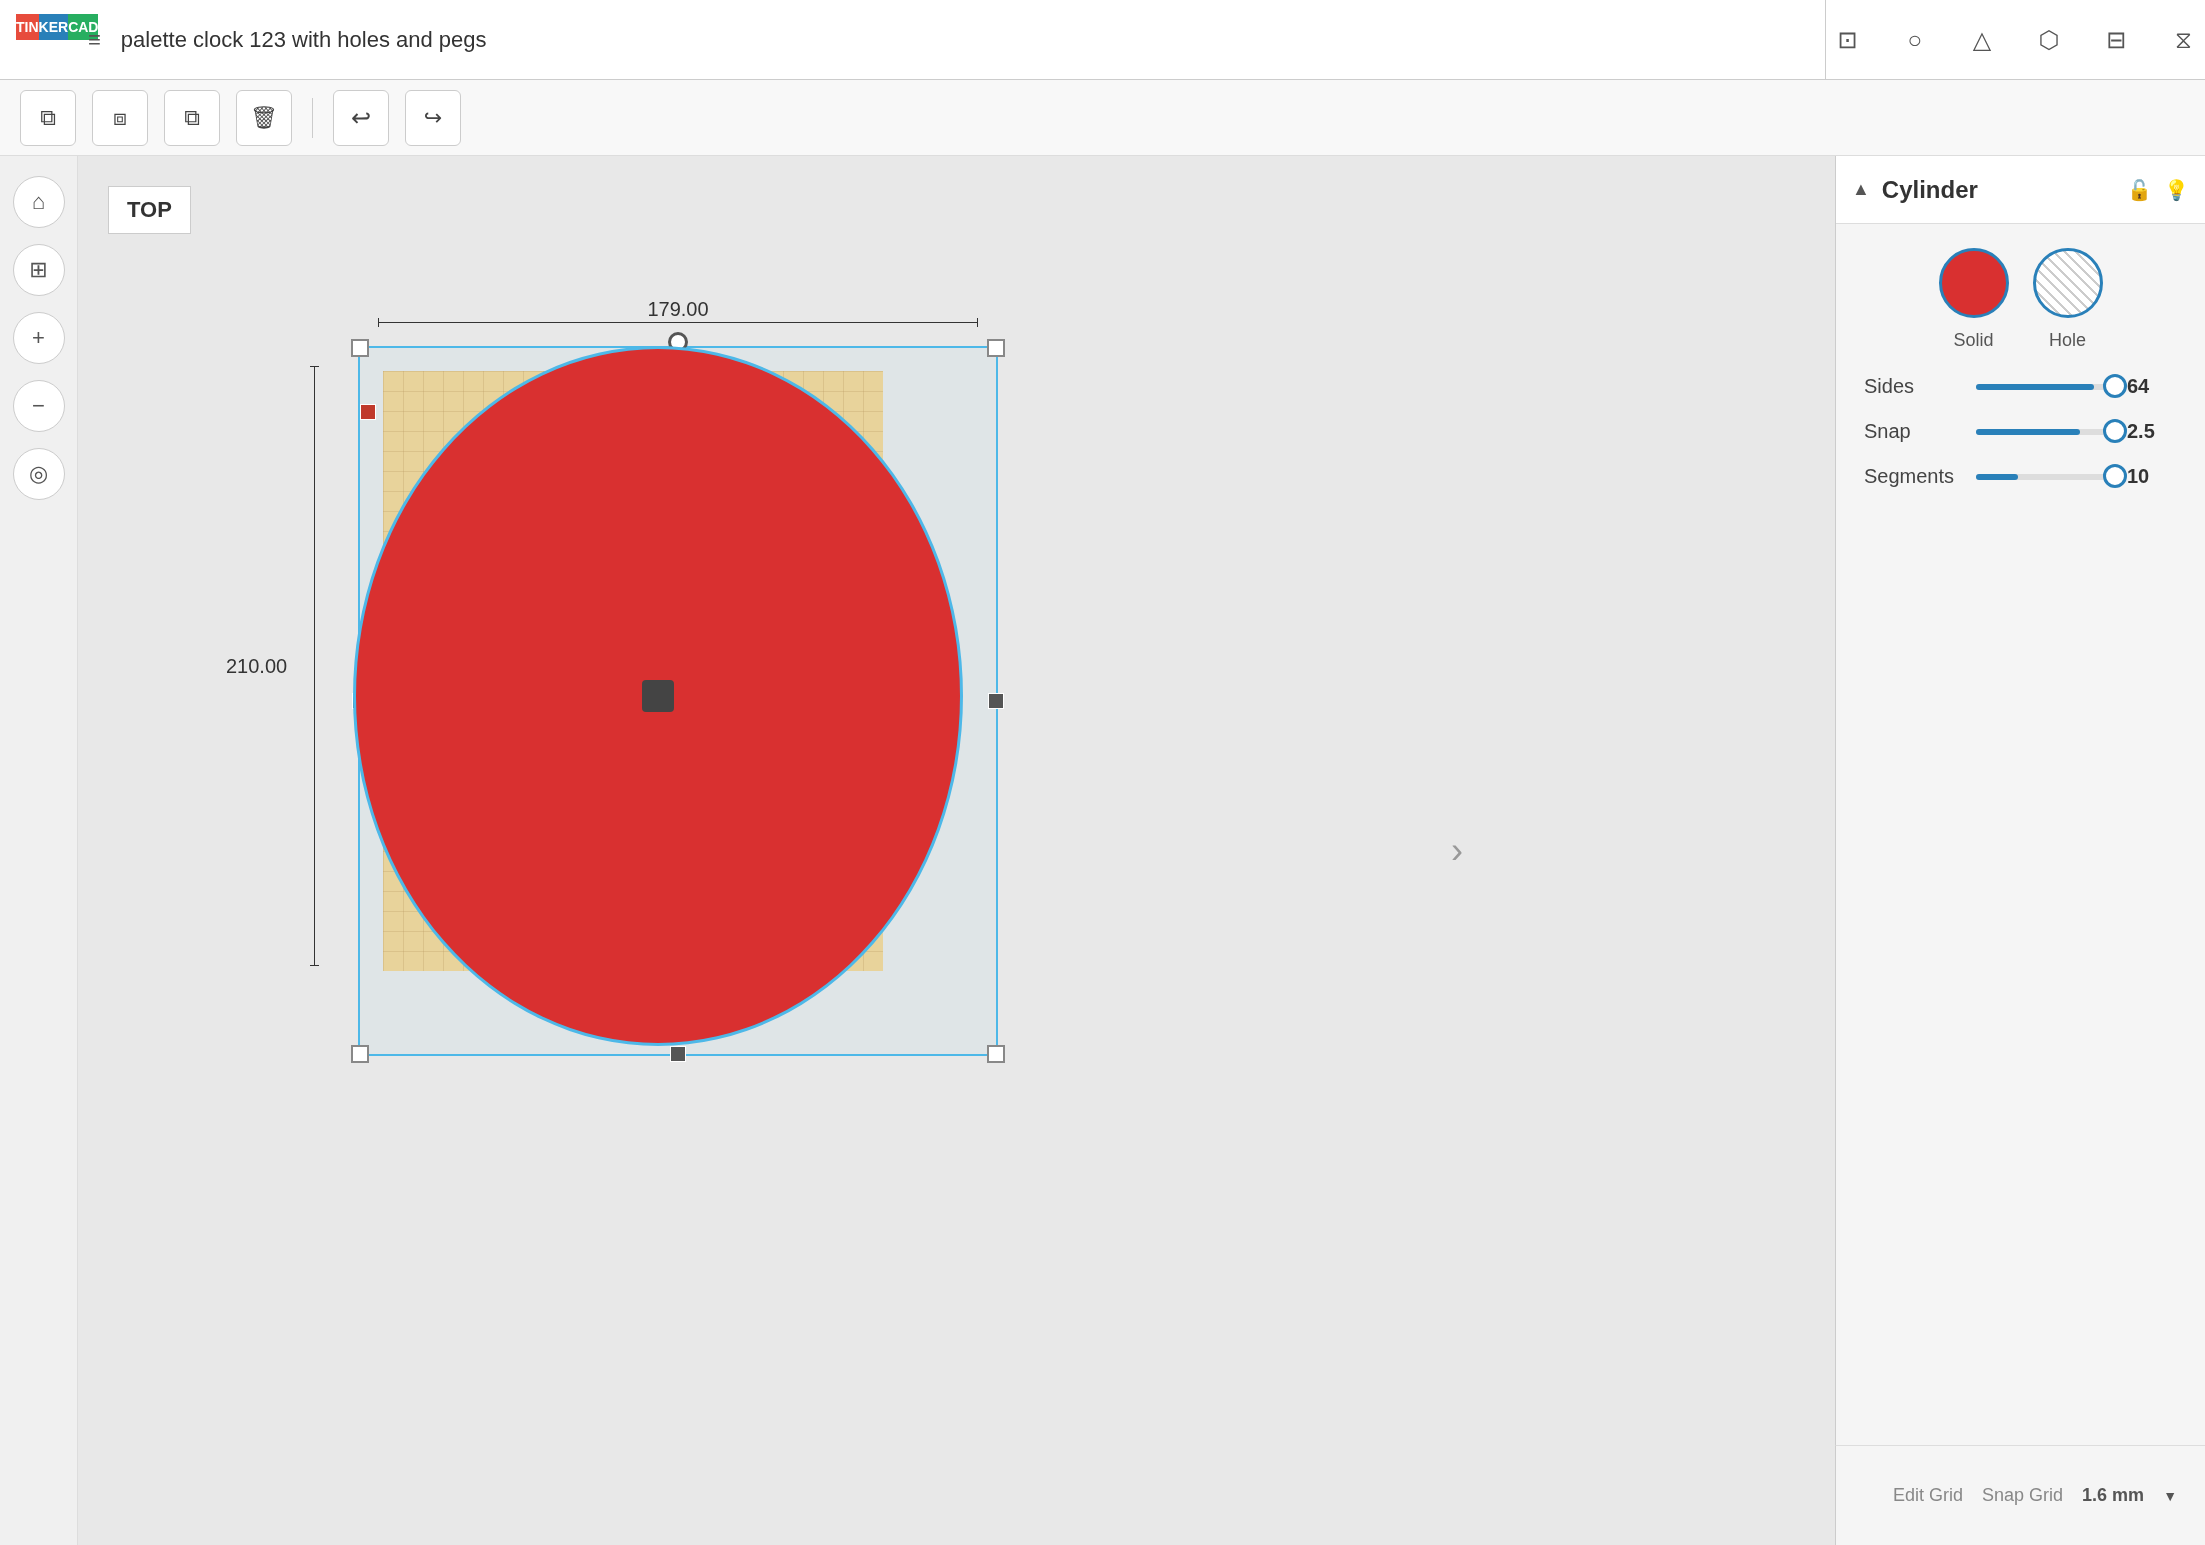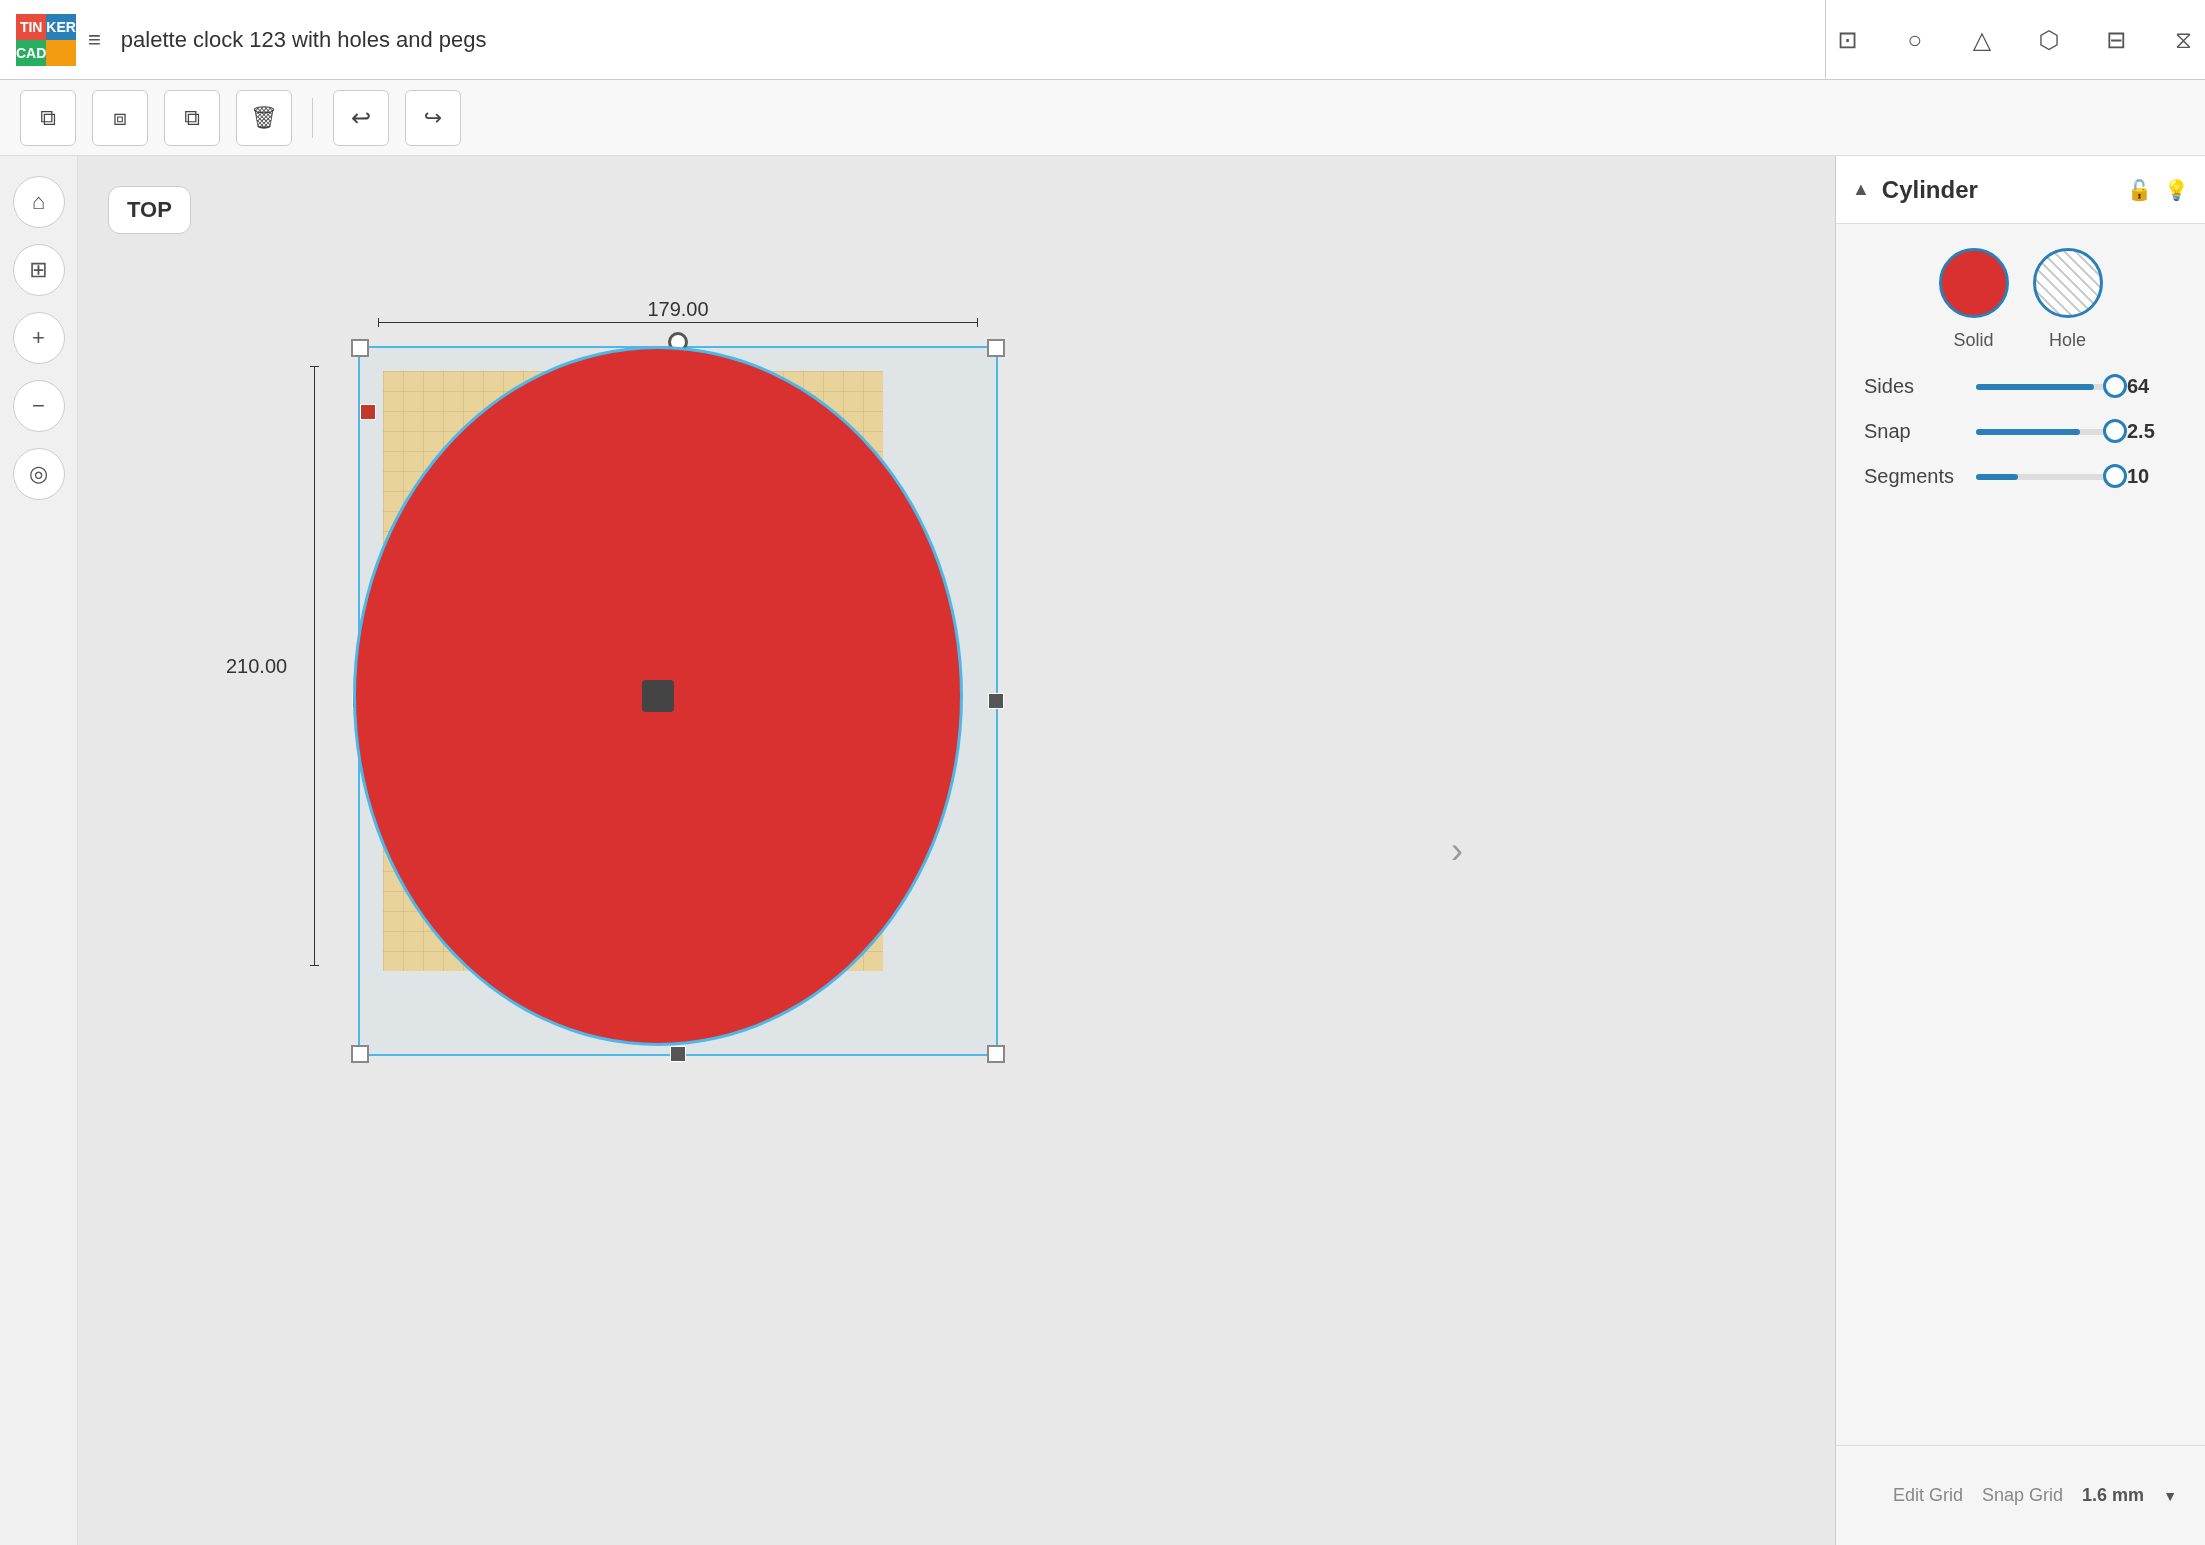--- a/index.html
+++ b/index.html
@@ -6,21 +6,21 @@
     body { background: #f0f0f0; font-family: Arial, sans-serif; width: 2205px; height: 1545px; overflow: hidden; position: relative; }
 
     
     #topbar {
       display: flex; align-items: center;
       background: #ffffff; border-bottom: 1px solid #ccc;
       height: 80px; padding: 0 16px; gap: 12px;
     }
     #logo {
       width: 52px; height: 52px; flex-shrink: 0;
-      display: grid; grid-template-columns: 1fr 1fr; grid-template-rows: 1fr 1fr;
+      display: grid; grid-template-columns: 1fr 1fr 1fr 1fr; grid-template-rows: 1fr 1fr;
     }
     .logo-cell { display: flex; align-items: center; justify-content: center; font-weight: bold; font-size: 14px; color: white; }
     .logo-tin { background: #e74c3c; }
     .logo-ker { background: #2980b9; }
     .logo-cad-g { background: #27ae60; }
     .logo-cad-y { background: #f39c12; }
 
     #menu-icon { font-size: 22px; color: #555; cursor: pointer; margin: 0 8px; }
     #project-title { font-size: 22px; color: #333; font-weight: normal; }
 
@@ -67,21 +67,21 @@
     
     #canvas-area {
       flex: 1; background: #e8e8e8; position: relative; overflow: hidden;
     }
 
     
     #top-label {
       position: absolute; top: 30px; left: 30px;
       background: white; border: 1px solid #ccc;
       padding: 10px 18px; font-size: 22px; font-weight: bold; color: #333;
-      border-radius: 12px;
+      border-radius: 0;
     }
 
     
     #work-area {
       position: absolute;
       top: 130px; left: 220px;
       width: 760px; height: 760px;
     }
 
     

